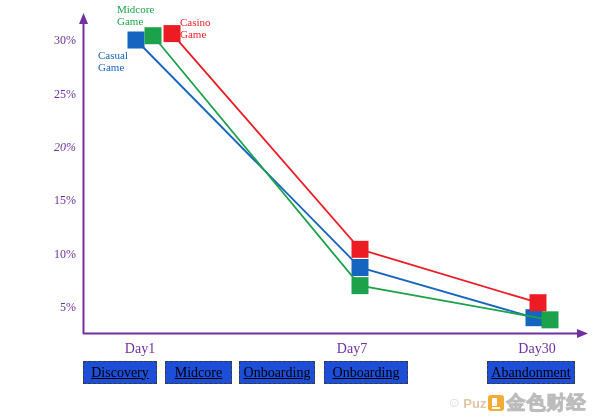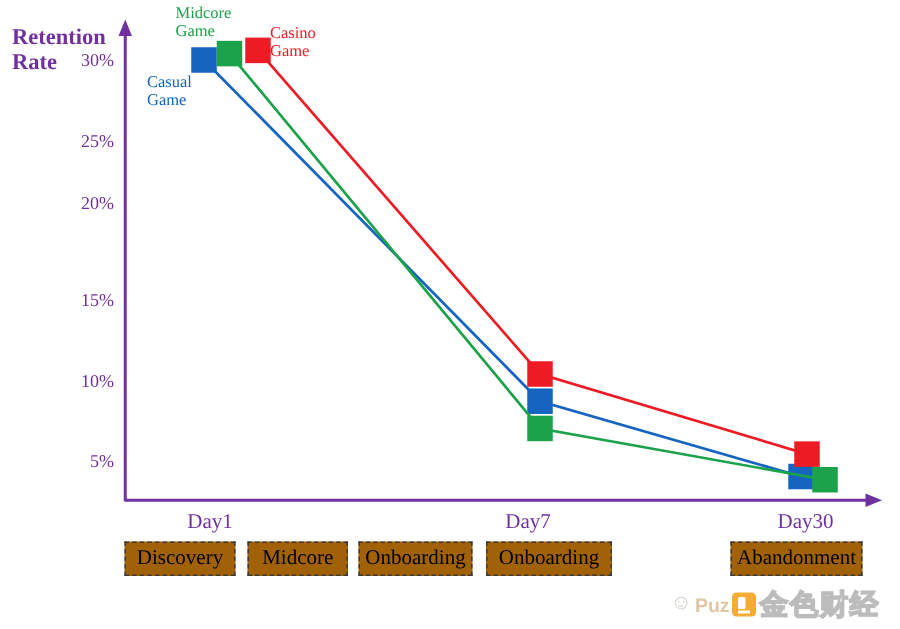--- a/index.html
+++ b/index.html
@@ -8,22 +8,23 @@
     font-family:"Liberation Serif", serif; overflow:hidden;
     --axis:#7030A0;
   }
   .abs { position:absolute; }
   .title { color:var(--axis); font-weight:bold; font-size:15px; line-height:17px; }
   .tick  { color:var(--axis); font-size:12px; line-height:18px; text-align:right; }
   .daylbl{ color:var(--axis); font-weight:normal; font-size:14px; text-align:center; }
   .legend{ font-size:11px; line-height:12px; }
   .stagebox{
     border:1px dashed #3a3a3a; color:#000; font-size:14px; height:21px;
-    display:flex; align-items:center; justify-content:center; background:#a16207;
+    display:flex; align-items:center; justify-content:center; background:#1d4ed8;
     box-sizing:content-box;
+    text-decoration:underline;
   }
   #chart-svg { position:absolute; left:0; top:0; }
   
   .wm { display:flex; align-items:center; gap:2px; }
   .wm-smiley { font-size:14px; color:#c9c2b8; opacity:.75; }
   .wm-prefix { font-size:13px; color:#d8b489; opacity:.75; font-weight:bold;
                font-family:"Liberation Sans", sans-serif; }
   .wm-logo { width:16px; height:16px; background:#F5A623; border-radius:3px;
              position:relative; opacity:.92; }
   .wm-logo::after { content:""; position:absolute; left:4px; top:3px; width:5px;
@@ -31,25 +32,24 @@
   .wm-logo::before { content:""; position:absolute; left:4px; top:12px; width:8px;
              height:2px; background:#fff; }
   .wm-brand { font-size:19px; font-weight:bold; letter-spacing:1px; color:#fff;
              -webkit-text-stroke:1px #b9b9b9; text-shadow:0 0 1px #bbb; opacity:.95; }
 </style>
 </head>
 <body>
 
 <div id="stage" style="--axis: #7030A0;">
 
-  <div class="abs title" style="left:8px; top:17px; width:80px;">Retention Rate</div>
 
   <div class="abs tick" style="left:38px; top:31px;  width:38px;">30%</div>
   <div class="abs tick" style="left:38px; top:85px;  width:38px;">25%</div>
-  <div class="abs tick" style="left:38px; top:126px; width:38px;">20%</div>
+  <div class="abs tick" style="left:38px; top:138px; width:38px;font-style:italic;">20%</div>
   <div class="abs tick" style="left:38px; top:191px; width:38px;">15%</div>
   <div class="abs tick" style="left:38px; top:245px; width:38px;">10%</div>
   <div class="abs tick" style="left:38px; top:298px; width:38px;">5%</div>
 
   <div class="abs daylbl" style="left:115px; top:341px; width:50px;">Day1</div>
   <div class="abs daylbl" style="left:327px; top:341px; width:50px;">Day7</div>
   <div class="abs daylbl" style="left:509px; top:341px; width:56px;">Day30</div>
 
   <div class="abs legend" style="left: 117px; top: 3px; width: 52px; color: rgb(28, 162, 74);">Midcore Game</div>
   <div class="abs legend" style="left: 180px; top: 16px; width: 46px; color: rgb(237, 28, 36);">Casino Game</div>

